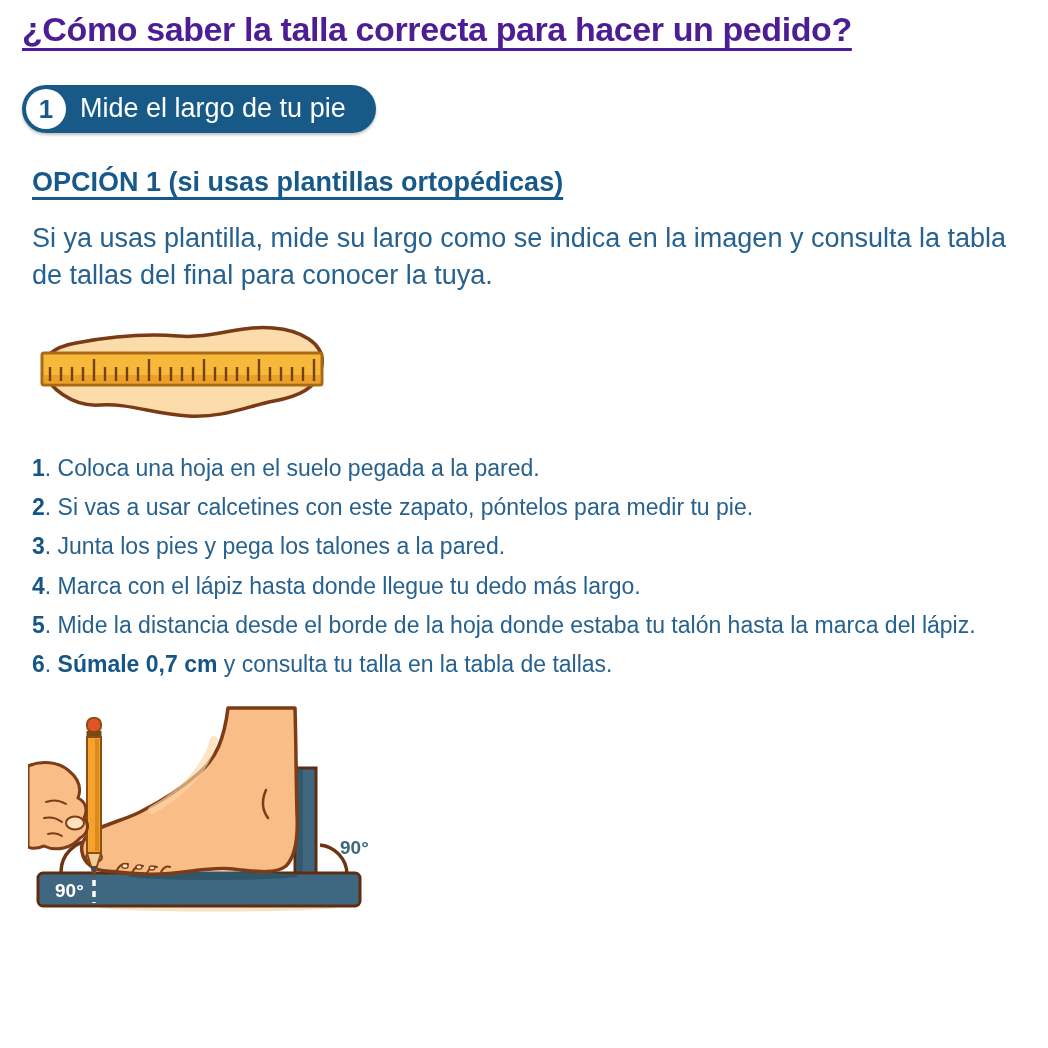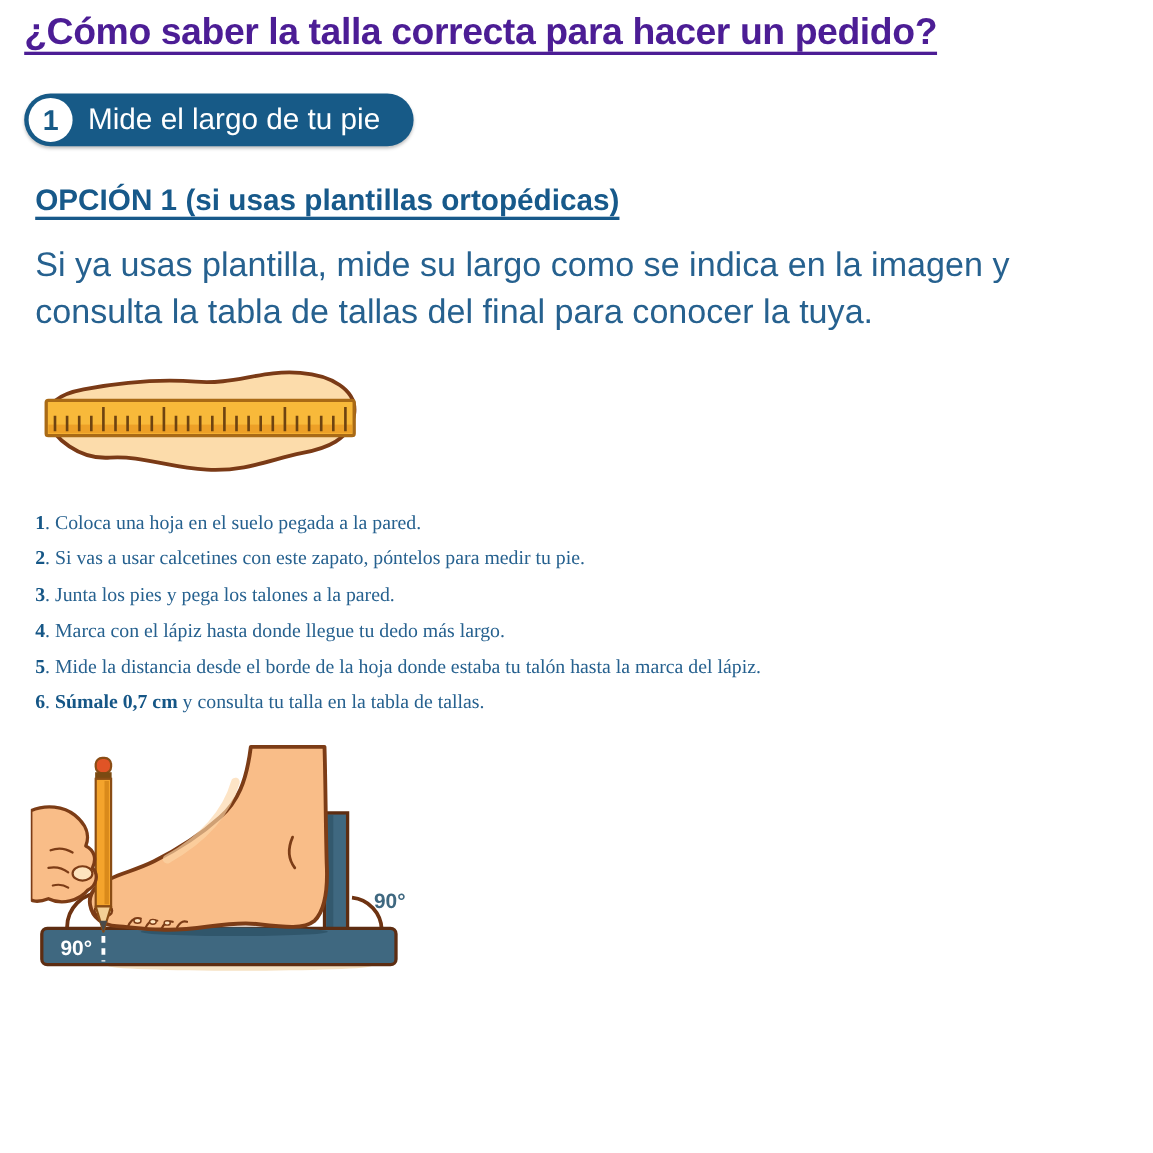--- a/index.html
+++ b/index.html
@@ -24,26 +24,26 @@
   }
   .step-badge .badge-label{color:#ffffff;font-weight:400;font-size:27px;padding-bottom:2px;}
 
   .option-heading{
     display:inline-block;margin:34px 0 0 10px;
     font-size:27px;font-weight:800;color:#17598a;
     text-decoration:underline;text-decoration-thickness:2.5px;text-underline-offset:6px;text-align:center;
   }
   .body-text{
     margin:22px 0 0 10px;max-width:1000px;
-    font-size:31px;line-height:1.38;color:#26618f;
+    font-size:27px;line-height:1.38;color:#26618f;
   }
   .illus{display:block;}
   .insole-wrap{margin:18px 0 0 6px;}
   .steps{margin:22px 0 0 10px;max-width:1000px;}
-  .step-line{font-size:18px;line-height:1.32;color:#26618f;margin-bottom:9px;font-family:Liberation Serif, serif;}
+  .step-line{font-size:23px;line-height:1.32;color:#26618f;margin-bottom:9px;}
   .step-line b{color:#155686;font-weight:800;}
   .foot-wrap{margin:26px 0 0 6px;}
 </style>
 </head>
 <body>
 
 <div class="page">
 
   <h1 class="title">¿Cómo saber la talla correcta para hacer un pedido?</h1>
 

